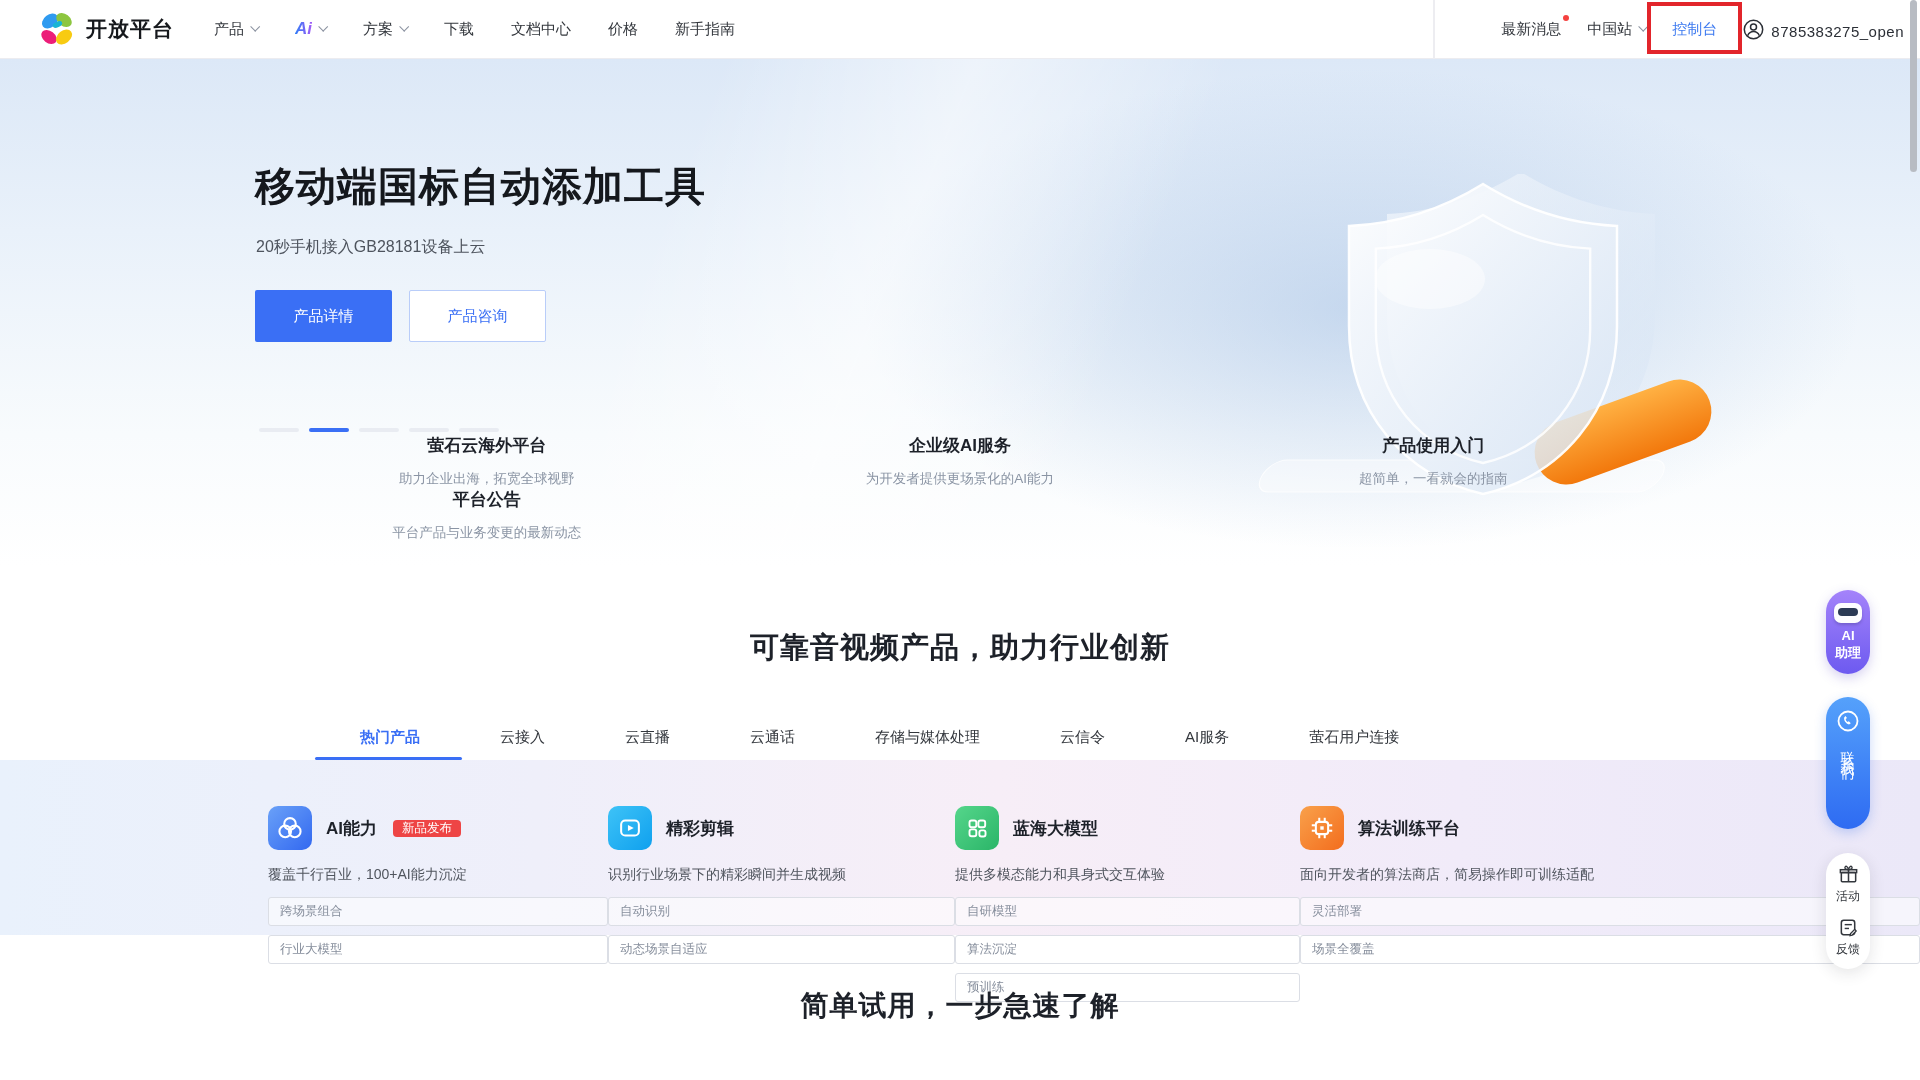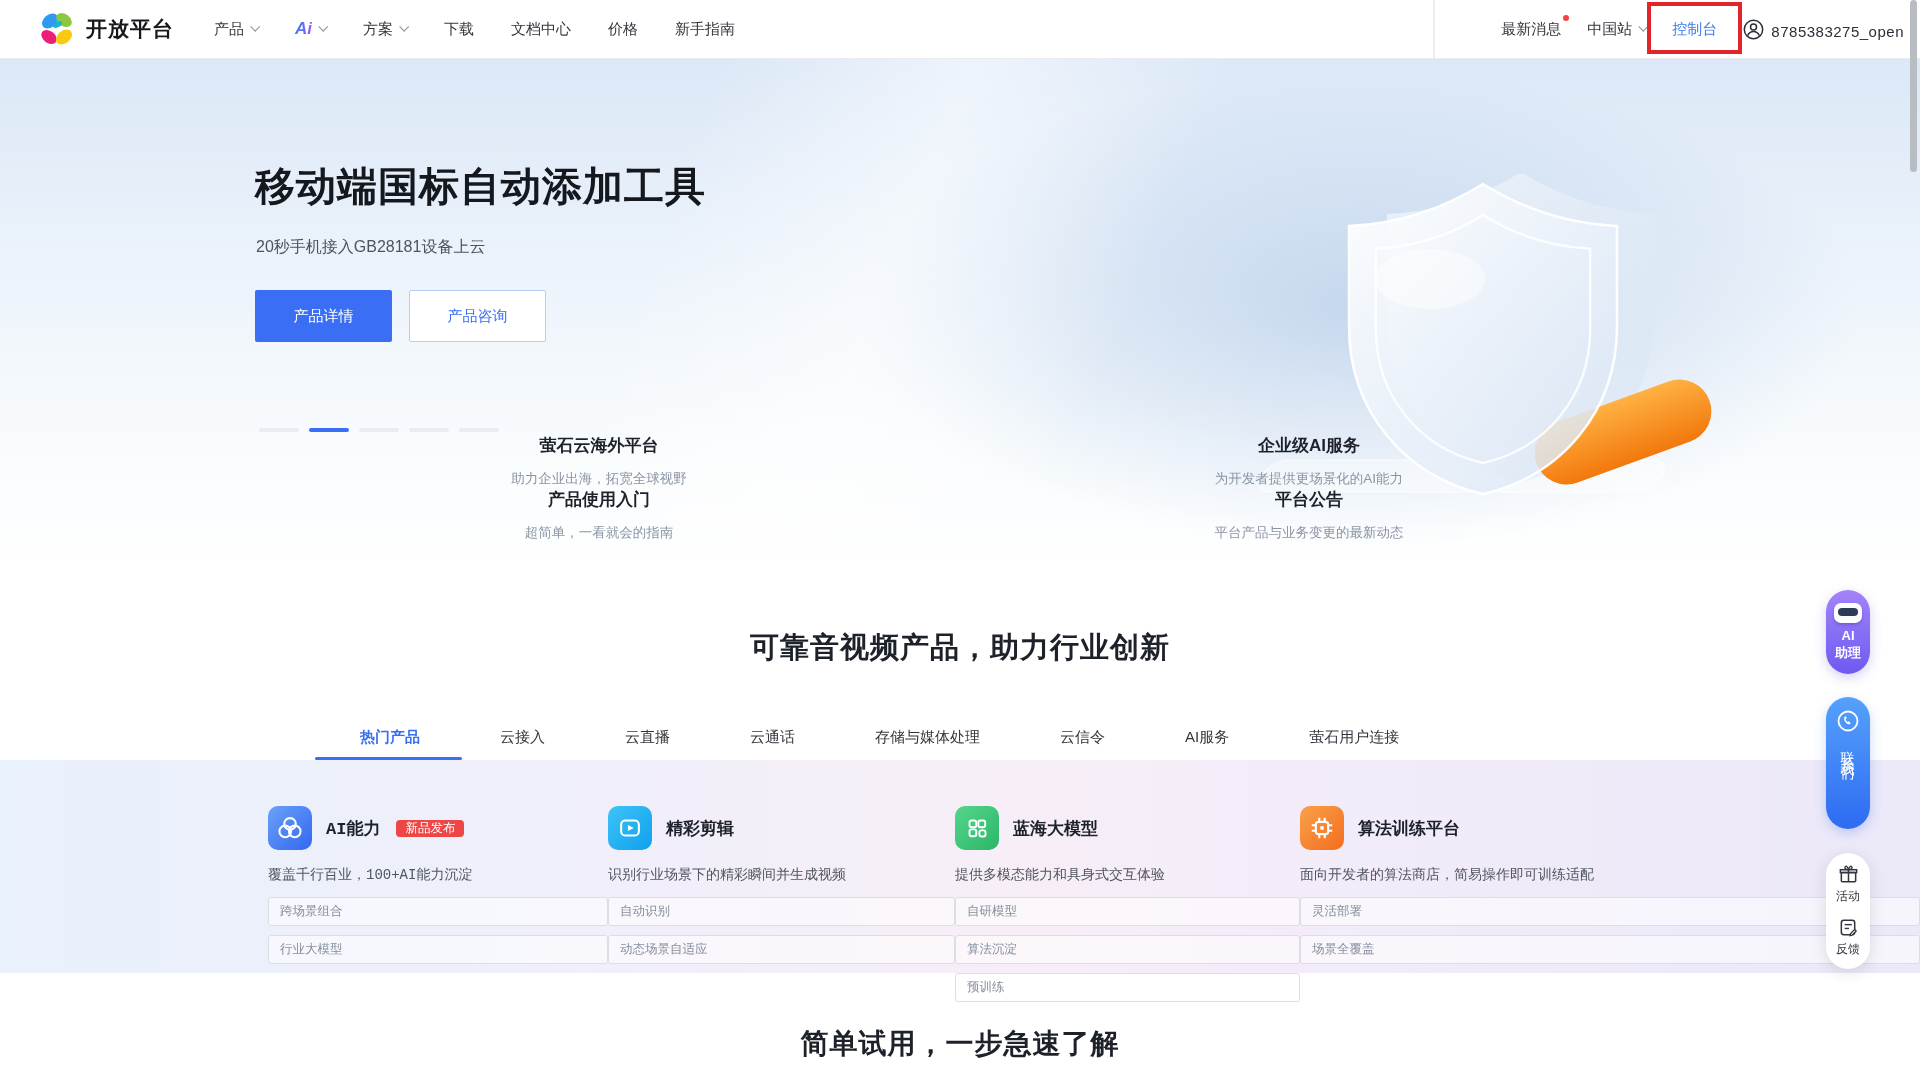--- a/index.html
+++ b/index.html
@@ -46,36 +46,36 @@
   .hero-sub { position:absolute; left:256px; top:178px; font-size:16px; color:#4e545e; }
   .hero-btns { position:absolute; left:255px; top:231px; display:flex; gap:17px; }
   .btn { width:137px; height:52px; display:flex; align-items:center; justify-content:center;
          font-size:15px; border-radius:2px; cursor:pointer; }
   .btn-primary { background:#3a6ff5; color:#fff; }
   .btn-ghost { background:#ffffff; color:#3a6ff5; border:1px solid #b9cdf9; }
   .dashes { position:absolute; left:259px; top:369px; display:flex; gap:10px; }
   .dash { width:40px; height:4px; border-radius:2px; background:#e9ecf2; cursor:pointer; }
   .dash.active { background:#3a6ff5; }
   .shield { position:absolute; left:1255px; top:115px; z-index:1; }
-  .hero-features { position:absolute; left:244px; bottom:24px; width:1420px; z-index:2;
-          display:grid; grid-template-columns:repeat(2,1fr); }
+  .hero-features { position:absolute; left:250px; bottom:24px; width:1420px; z-index:2;
+          display:grid; grid-template-columns:repeat(3,1fr); }
   .feat { text-align:center; cursor:pointer; }
   .feat-title { font-size:17px; font-weight:bold; color:#1d2129; }
   .feat-desc { font-size:13.5px; color:#8a94a4; margin-top:13px; }
 
   
   .products { background:#fff; }
   .sec-heading { text-align:center; padding-top:62px; font-size:29px; font-weight:bold; color:#1d2129; letter-spacing:1px; }
   .tabs { display:flex; gap:80px; padding-left:360px; margin-top:60px; }
   .tab { position:relative; font-size:15px; color:#33373d; padding-bottom:13px; cursor:pointer; white-space:nowrap; }
   .tab.active { color:#3a6ff5; font-weight:bold; }
   .tab.active::after { content:''; position:absolute; left:-45px; right:-42px; bottom:0; height:3px;
           background:#3a6ff5; border-radius:2px; }
-  .band { height:213px;
-          background:linear-gradient(90deg,#e9f1fc 0%,#efeffa 28%,#f7eef7 52%,#f1ebf9 76%,#ebe8f8 100%);font-family:Liberation Mono, monospace; }
+  .band { height:175px;
+          background:linear-gradient(90deg,#e9f1fc 0%,#efeffa 28%,#f7eef7 52%,#f1ebf9 76%,#ebe8f8 100%); }
   .cards { display:grid; grid-template-columns:340px 347px 345px auto; padding:46px 0 0 268px; }
   .card { cursor:pointer; }
   .card-head { display:flex; align-items:center; gap:14px; }
   .card-icon { width:44px; height:44px; border-radius:10px; display:flex; align-items:center; justify-content:center; flex:0 0 auto; }
   .ci-1 { background:linear-gradient(135deg,#6aa1f8,#3268f0); }
   .ci-2 { background:linear-gradient(135deg,#3ec3f7,#0fa0ee); }
   .ci-3 { background:linear-gradient(135deg,#55d68b,#2bb568); }
   .ci-4 { background:linear-gradient(135deg,#f9a14b,#f36d1d); }
   .card-title { font-size:17px; font-weight:bold; color:#1d2129; }
   .badge { background:#ee4545; color:#fff; font-size:12.5px; border-radius:4px; padding:0 9px; margin-left:2px; }

